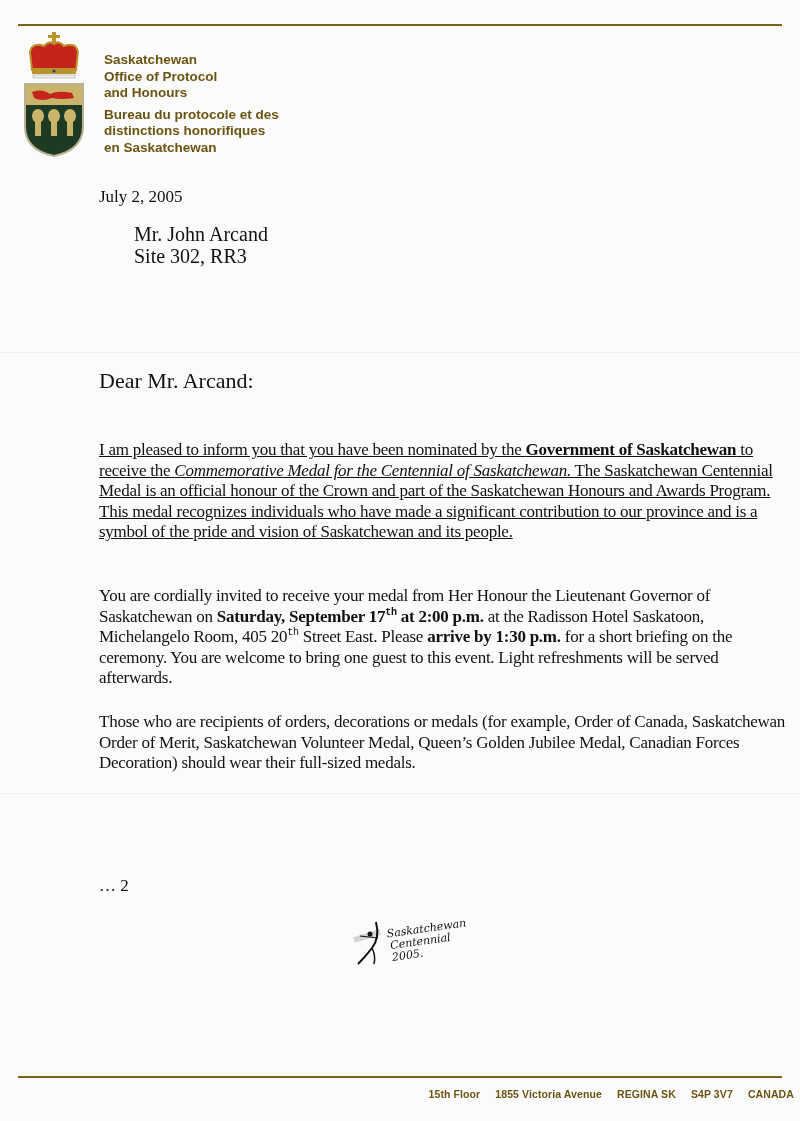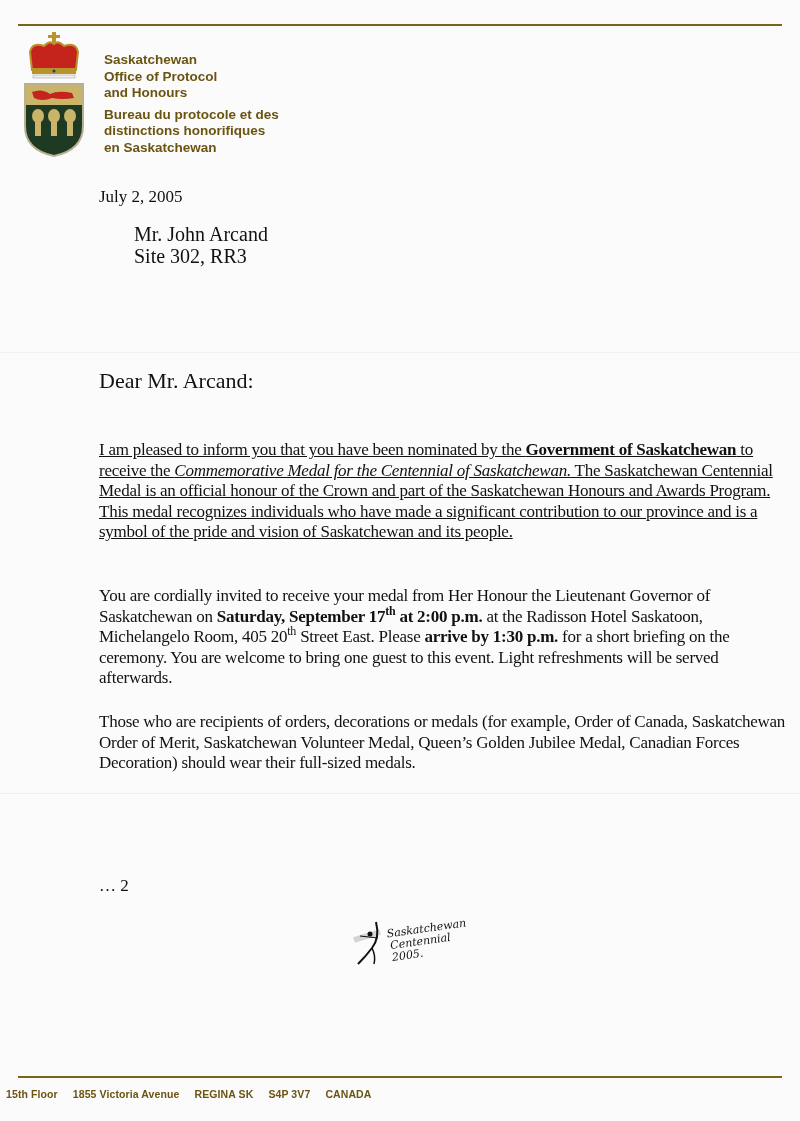--- a/index.html
+++ b/index.html
@@ -39,38 +39,38 @@
   .para {
     position: absolute; left: 99px; width: 690px;
     font-size: 17px; line-height: 20.5px;
     letter-spacing: -0.25px;
   }
   .p1 { top: 440px; text-decoration: underline; }
   .p2 { top: 586px; }
   .p3 { top: 712px; }
   .para b { font-weight: bold; }
   .para i { font-style: italic; }
-  .para sup { font-size: 12px; line-height: 0; }
+  .para sup { font-size: 10px; line-height: 0; font-family: Liberation Mono, monospace; }
 
   .pagenum { position: absolute; left: 99px; top: 876px; font-size: 17px; }
 
   .centennial {
     position: absolute; left: 350px; top: 918px; width: 130px; height: 50px;
   }
   .centennial .txt {
     position: absolute; left: 38px; top: 4px;
     font-family: "DejaVu Serif", serif; font-style: italic;
     font-size: 11px; line-height: 12px; color: #111;
     transform: rotate(-8deg);
   }
   .centennial .txt span { display: block; }
   .centennial .txt span.l2 { padding-left: 2px; }
 
   .footer {
-    position: absolute; top: 1088px; left: 0; width: 800px; text-align: left;
+    position: absolute; top: 1088px; left: 0; width: 800px; text-align: right;
     font-family: "Liberation Sans", sans-serif; font-weight: bold;
     font-size: 10.5px; color: #6b5412; letter-spacing: 0.1px;
   }
   .footer span { margin: 0 6px; }
   .fold { position: absolute; left: 0; right: 0; height: 1px; background: rgba(0,0,0,0.04); }
 </style>
 </head>
 <body>
 
 <div class="rule top"></div>

